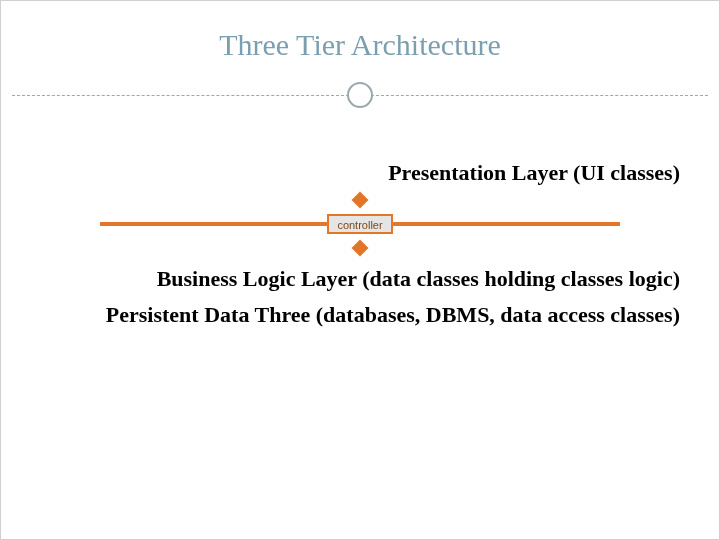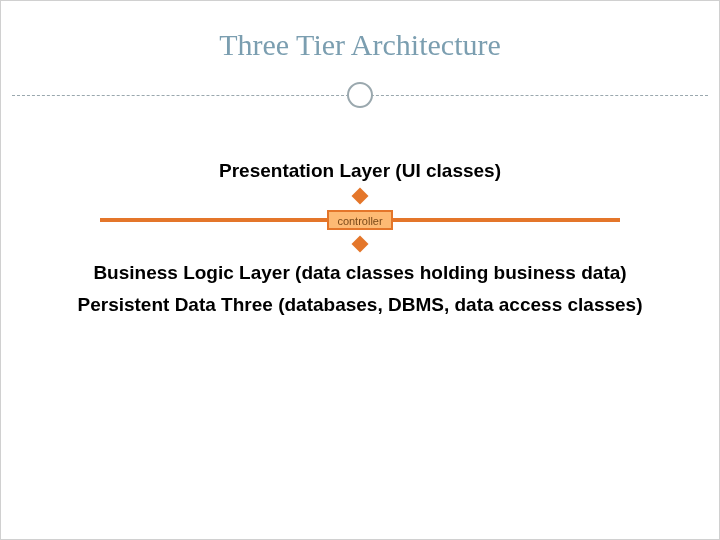--- a/index.html
+++ b/index.html
@@ -47,25 +47,25 @@
       border: 2px solid #9aa8ae;
       border-radius: 50%;
       background: #ffffff;
       z-index: 1;
     }
     .content {
       position: relative;
       padding: 40px 40px 0 40px;
     }
     .layer-label {
-      text-align: center;
+      text-align: right;
       font-weight: bold;
       color: #000;
-      font-size: 19px;
-      font-family: Liberation Sans, sans-serif;
+      font-size: 22px;
+      font-family: Liberation Serif, serif;
       margin: 10px 0 6px 0;
     }
     .separator {
       position: relative;
       height: 64px;
       display: flex;
       align-items: center;
       justify-content: center;
       margin: 4px 60px;
     }
@@ -74,21 +74,21 @@
       left: 0;
       right: 0;
       top: 50%;
       transform: translateY(-50%);
       height: 4px;
       background: #e4762a;
     }
     .sep-box {
       position: relative;
       z-index: 2;
-      background: #fdba74;
+      background: #e5e5e5;
       border: 2px solid #e4762a;
       color: #7a4a1a;
       font-size: 11px;
       padding: 3px 8px 1px 8px;
       min-width: 60px;
       text-align: center;
       line-height: 1.1;
       font-family: Arial, sans-serif;
     }
     .diamond {
@@ -127,19 +127,19 @@
 
     <div class="layer-label">Presentation Layer (UI classes)</div>
 
     <div class="separator">
       <div class="diamond top"></div>
       <div class="sep-line"></div>
       <div class="sep-box">controller</div>
       <div class="diamond bottom"></div>
     </div>
 
-    <div class="layer-label">Business Logic Layer (data classes holding business data)</div>
+    <div class="layer-label">Business Logic Layer (data classes holding classes logic)</div>
 
 
     <div class="layer-label">Persistent Data Three (databases, DBMS, data access classes)</div>
 
   </div>
 </div>
 
 </body></html>

